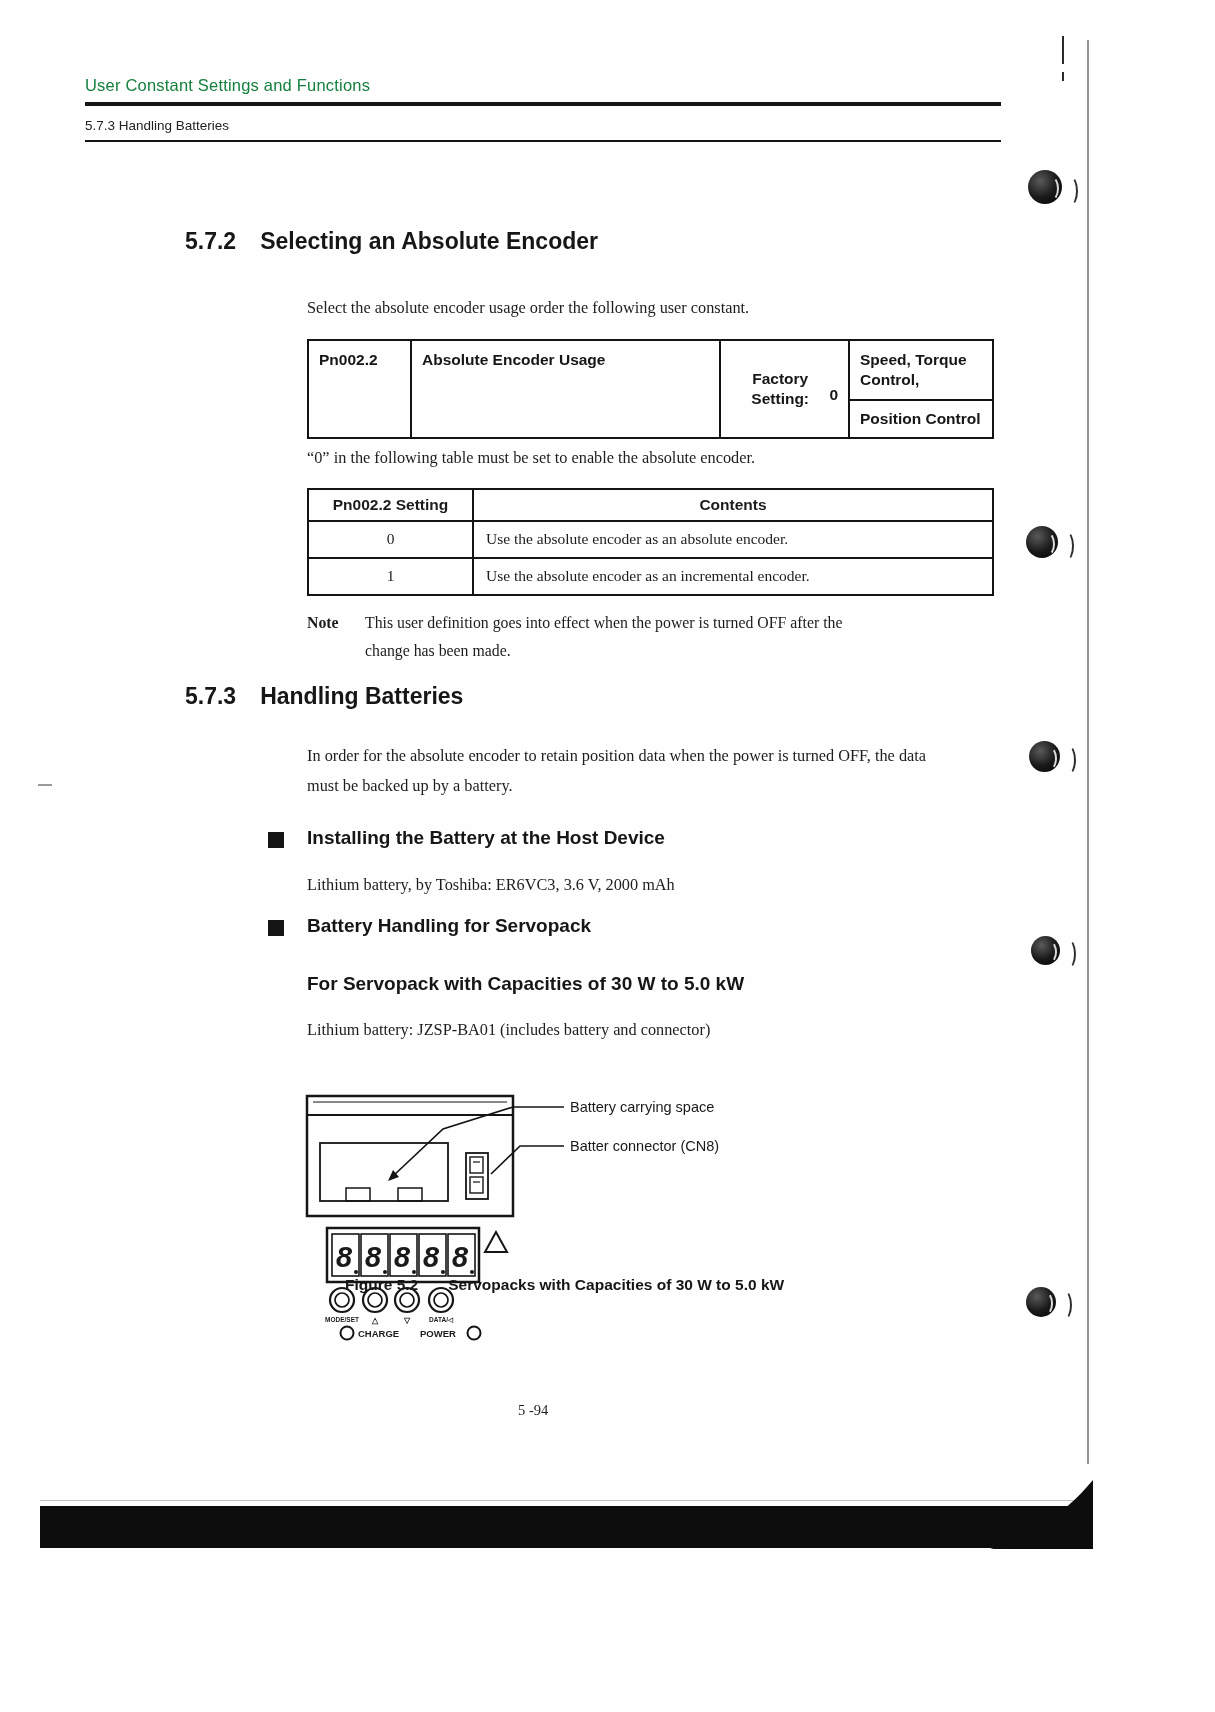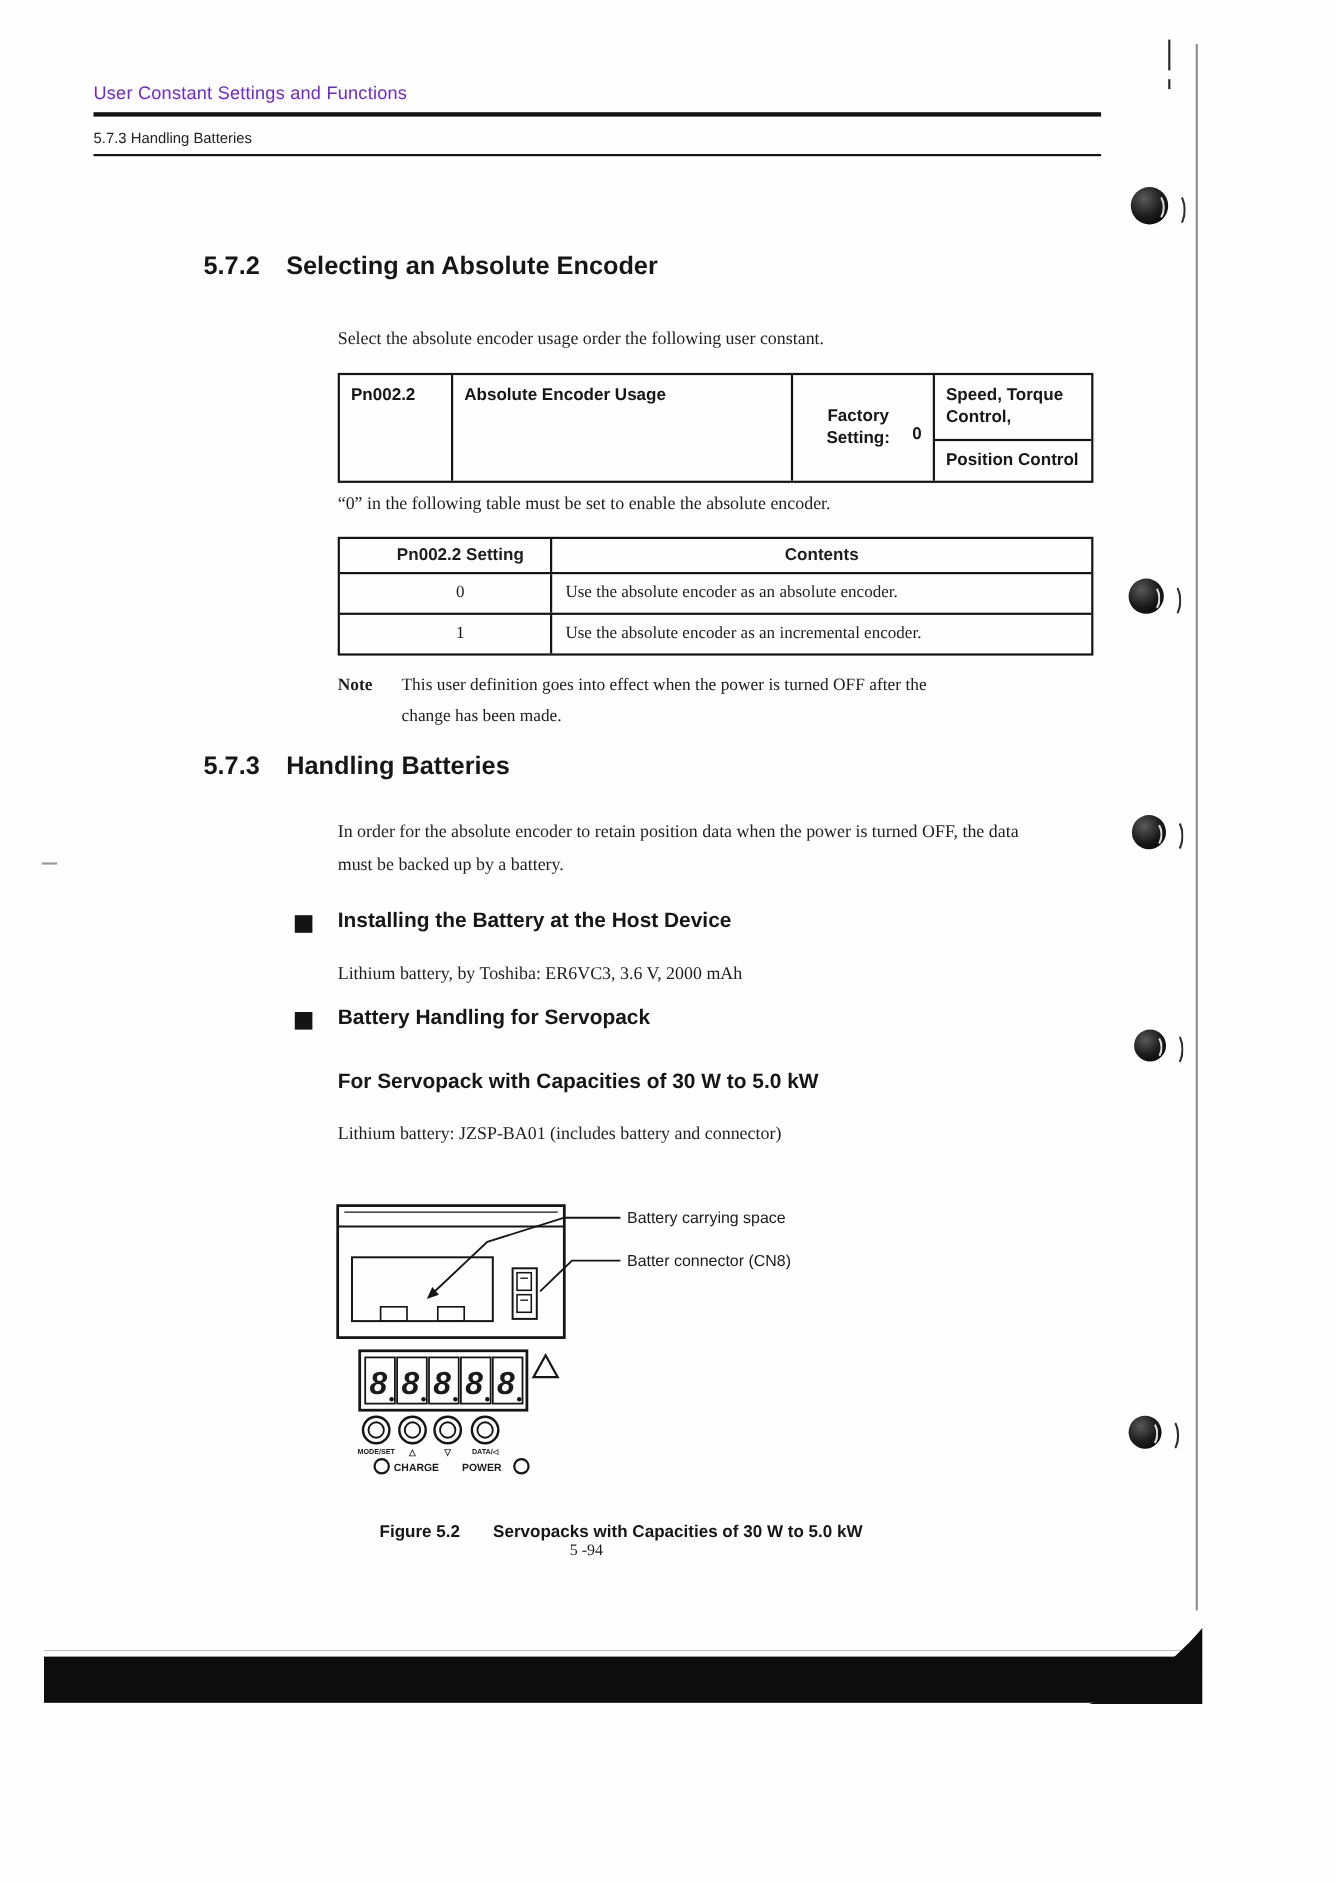--- a/index.html
+++ b/index.html
@@ -4,21 +4,21 @@
 <style>
   html,body { margin:0; padding:0; background:#e8e8e8; }
   .page {
     position:relative; width:1215px; height:1712px; margin:0 auto;
     background:#fefefe; overflow:hidden;
     font-family:"Liberation Serif", serif; color:#1c1c1c;
   }
   .abs { position:absolute; }
 
   
-  .hdr-title { left:85px; top:76px; font:16.5px "Liberation Sans",sans-serif; color:#6d28d9; letter-spacing:.2px; }
+  .hdr-title { left:85px; top:76px; font:16.5px "Liberation Sans",sans-serif; color:#15803d; letter-spacing:.2px; }
   .hdr-rule-thick { left:85px; top:102px; width:916px; height:4px; background:#141414; }
   .hdr-sub { left:85px; top:118px; font:13.5px "Liberation Sans",sans-serif; color:#222; }
   .hdr-rule-thin { left:85px; top:140px; width:916px; height:2px; background:#141414; }
 
   
   .h-section { font:bold 23px "Liberation Sans",sans-serif; color:#161616; white-space:nowrap; }
   .h-section .num { margin-right:24px; }
   .h572 { left:185px; top:228px; }
   .h573 { left:185px; top:683px; }
 
@@ -38,21 +38,21 @@
   .t1 .cell-pad { padding:9px 10px; }
   .t1-bold { font:bold 15.5px/20px "Liberation Sans",sans-serif; color:#161616; }
   .t1-factory { text-align:center; display:flex; flex-direction:row; align-items:center; }
   .t1-factory .fv { margin-top:12px; }
   .t1-col4 { display:flex; flex-direction:column; padding:0 !important; }
   .t1-col4 .top { border-bottom:2px solid #141414; padding:9px 10px; min-height:48px; box-sizing:border-box; }
   .t1-col4 .bot { padding:8px 10px; }
 
   
   .t2 { left:307px; top:488px; width:683px; border:2px solid #141414; background:#fefefe; }
-  .t2-row { display:grid; grid-template-columns:165px 1fr;padding-left:28px; }
+  .t2-row { display:grid; grid-template-columns:165px 1fr; }
   .t2-row + .t2-row { border-top:2px solid #141414; }
   .t2 .c1 { border-right:2px solid #141414; text-align:center; padding:6px 4px; box-sizing:border-box; }
   .t2 .c2 { padding:6px 4px 6px 12px; }
   .t2-head { font:bold 15.5px "Liberation Sans",sans-serif; }
   .t2-head .c2 { text-align:center; padding-left:4px; }
   .t2-body { font:15.5px "Liberation Serif",serif; }
   .t2-body .c1, .t2-body .c2 { padding-top:8px; padding-bottom:9px; }
 
   
   .note { left:307px; top:609px; width:700px; display:flex; font:15.8px/28px "Liberation Serif",serif; }
@@ -63,21 +63,21 @@
   .sq1 { left:268px; top:832px; }
   .sq2 { left:268px; top:920px; }
   .h-sub { font:bold 19px "Liberation Sans",sans-serif; color:#161616; white-space:nowrap; }
   .hs1 { left:307px; top:827px; }
   .hs2 { left:307px; top:915px; }
   .hs3 { left:307px; top:973px; }
 
   
   .fig-svg { left:300px; top:1085px; }
   svg text { font-family:"Liberation Sans",sans-serif; fill:#1a1a1a; }
-  .fig-caption { left:345px; top:1384px; display:flex; gap:30px;
+  .fig-caption { left:345px; top:1276px; display:flex; gap:30px;
                  font:bold 15.5px "Liberation Sans",sans-serif; color:#161616; white-space:nowrap; }
 
   .page-num { left:518px; top:1402px; font:14.5px "Liberation Serif",serif; }
 
   
   .footer-thin-rule { left:40px; top:1500px; width:1042px; height:1px; background:#c2c2c2; }
   .footer-bar { left:40px; top:1506px; width:1038px; height:42px; background:#0d0d0d; }
   .footer-swoosh { left:985px; top:1470px; }
 
   

